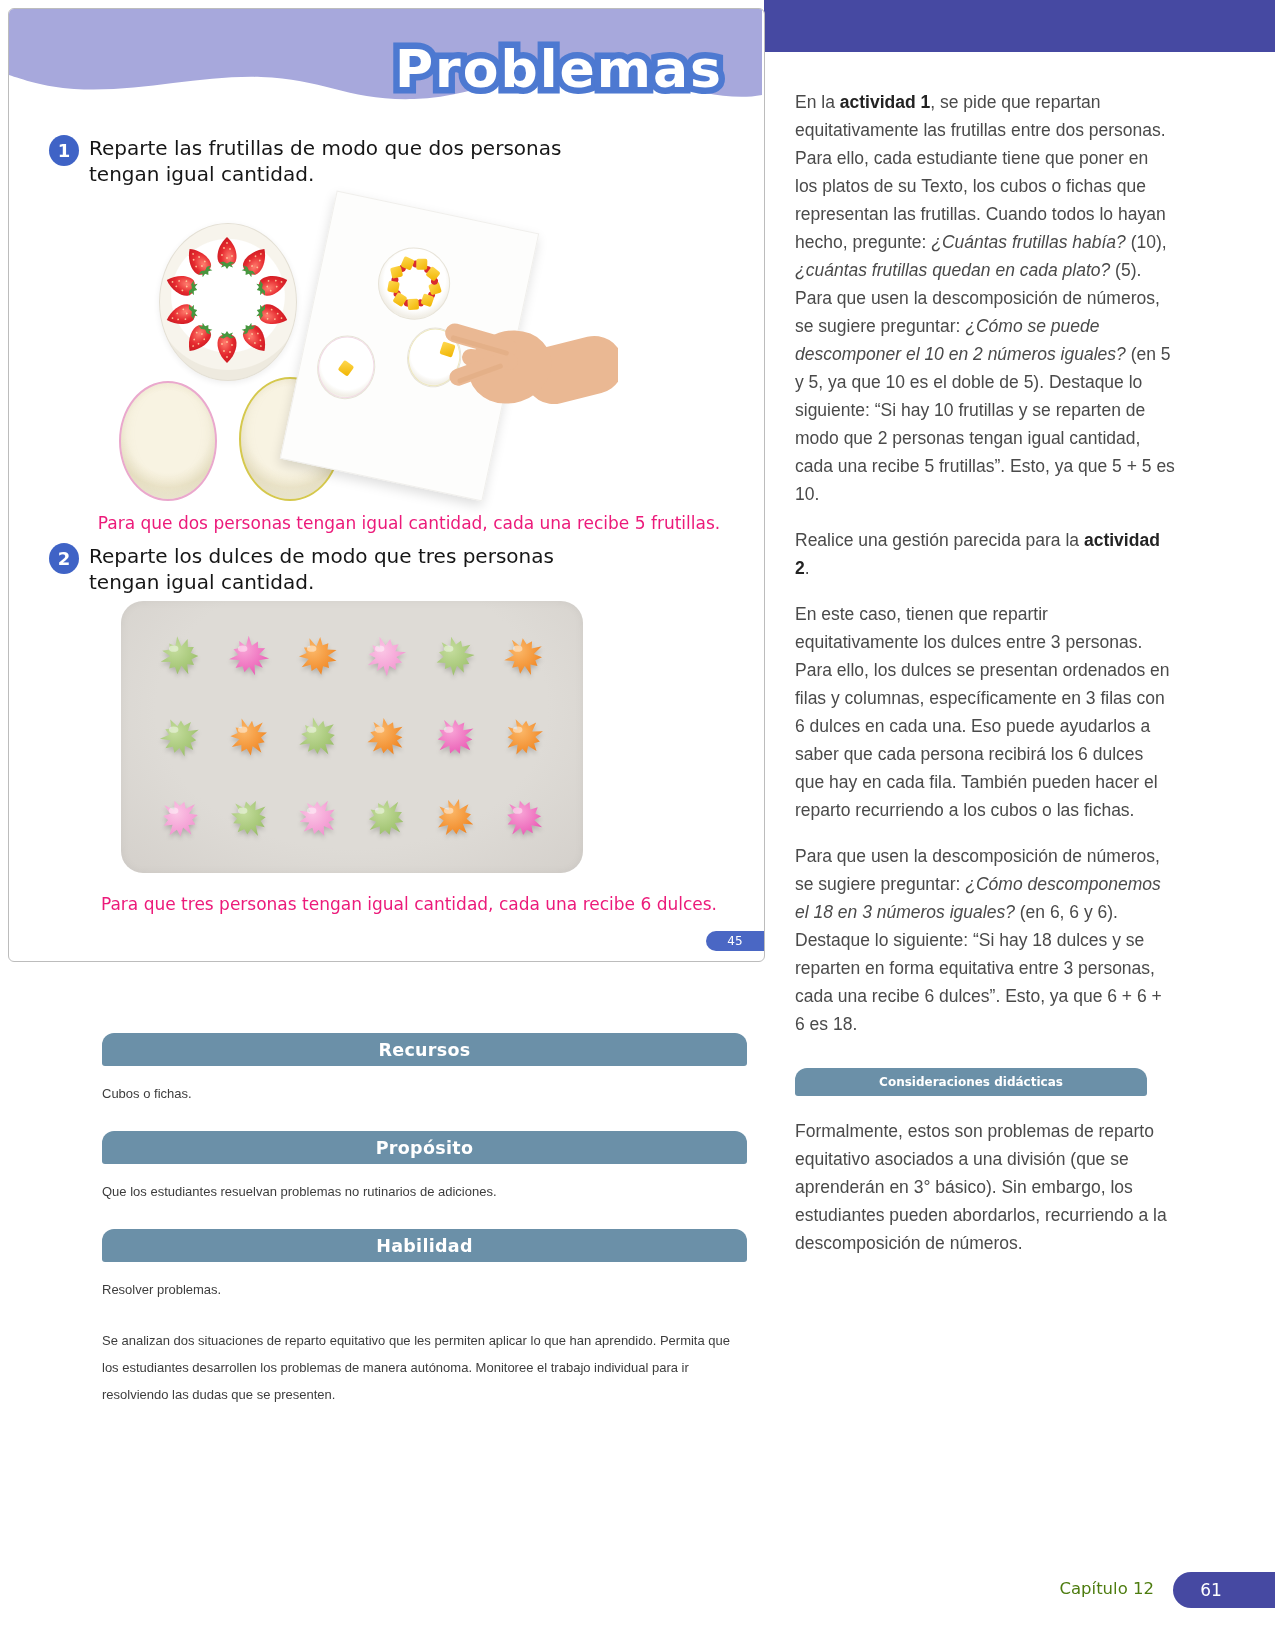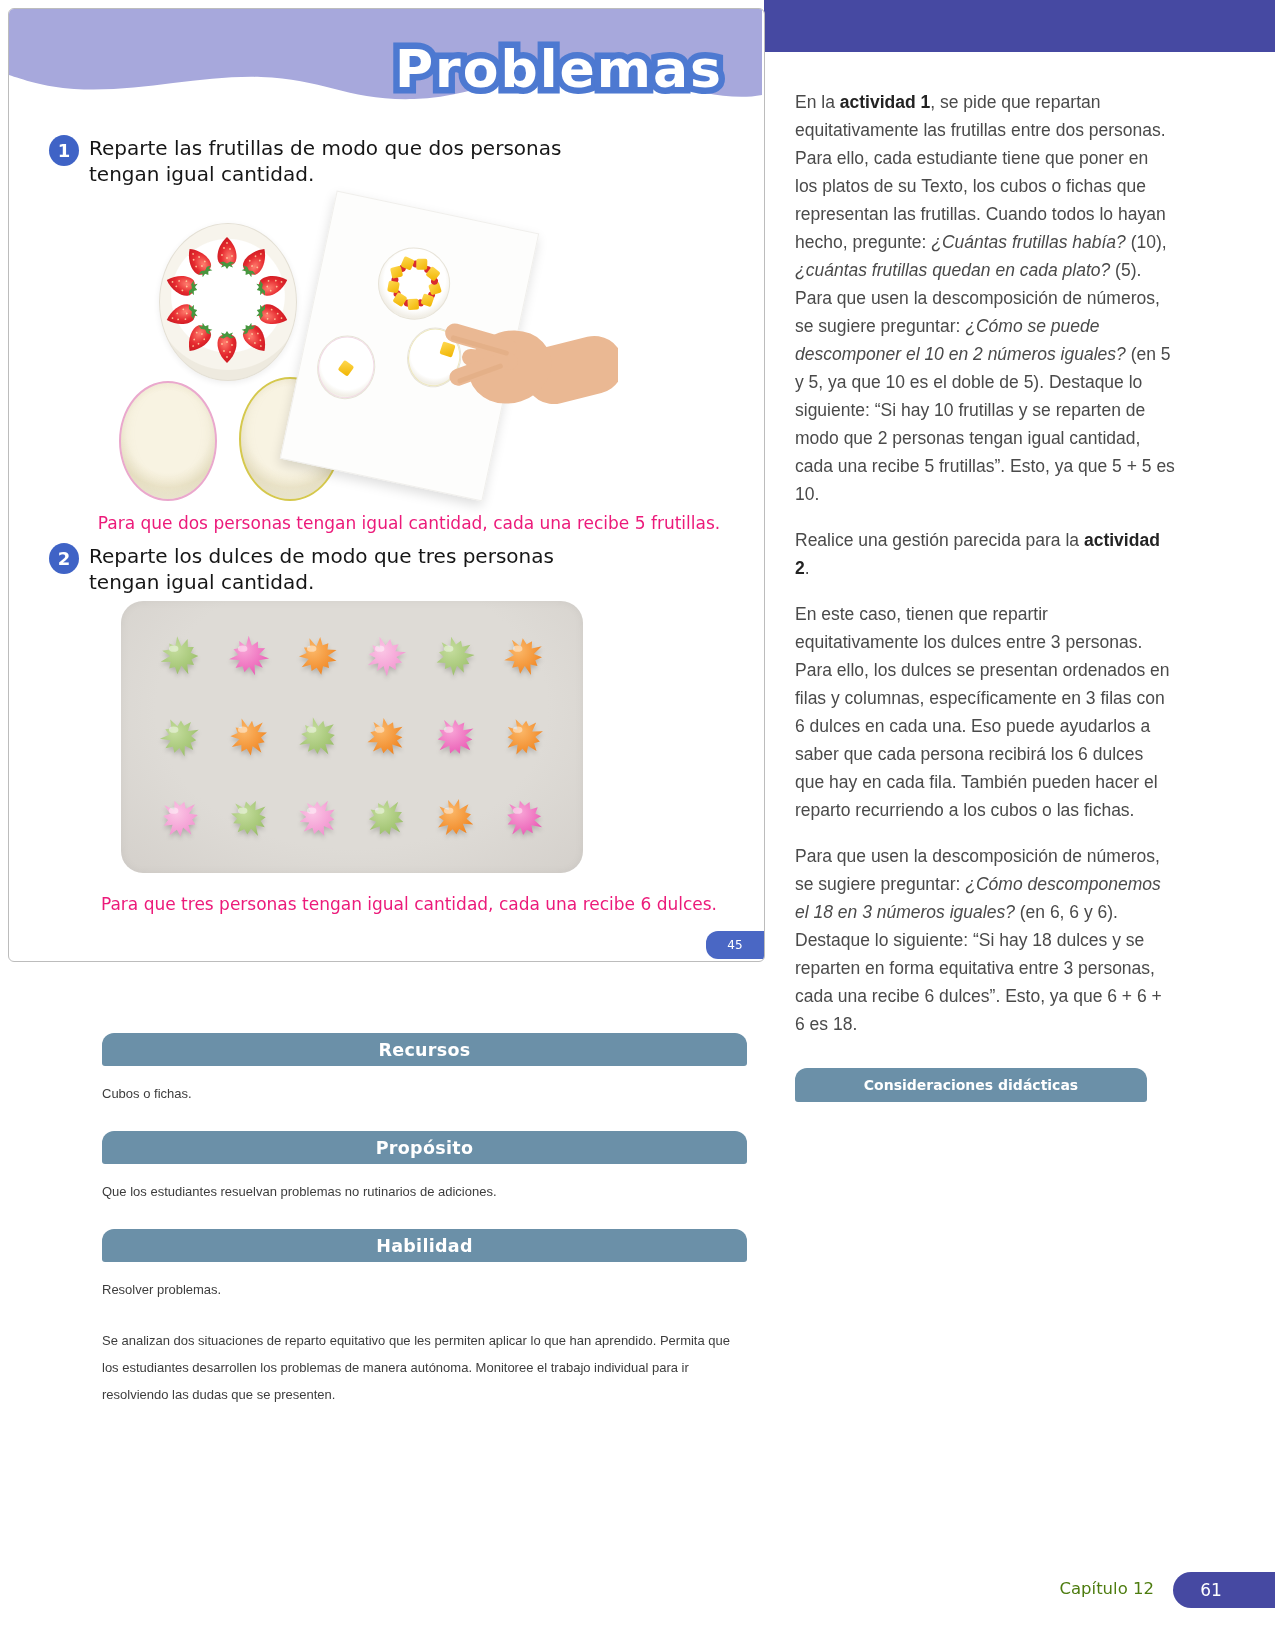--- a/index.html
+++ b/index.html
@@ -51,37 +51,37 @@
   .ws-caption{position:absolute;left:30px;width:740px;text-align:center;
               color:var(--caption_pink);font-size:17px;}
 
   .candy-board{position:absolute;left:112px;top:592px;width:462px;height:272px;border-radius:22px;
                background:radial-gradient(ellipse at 50% 40%, #dedbd6 0 60%, #d4d0cb 100%);
                box-shadow:inset 0 0 10px rgba(0,0,0,.05);
                display:flex;flex-direction:column;justify-content:space-between;padding:34px 38px;box-sizing:border-box;}
   .candy-row{display:flex;justify-content:space-between;}
   .candy-row svg{filter:drop-shadow(0 3px 2px rgba(0,0,0,.18));}
 
-  .page-badge{position:absolute;right:0;top:922px;width:58px;height:28px;background:var(--page_badge_blue);
+  .page-badge{position:absolute;right:0;top:922px;width:58px;height:20px;background:var(--page_badge_blue);
               border-radius:12px 0 0 12px;color:#fff;font-size:12px;display:flex;align-items:center;justify-content:center;
               font-family:"DejaVu Sans",sans-serif;}
 
   
   .sections{position:absolute;left:102px;top:1033px;width:645px;}
   .section-bar{height:33px;border-radius:12px 12px 3px 3px;background:var(--section_bar);
                display:flex;align-items:center;justify-content:center;color:#fff;font-weight:bold;
                font-size:17.5px;margin-bottom:14px;font-family:"DejaVu Sans",sans-serif;letter-spacing:.3px;}
   .section-body{font-size:13px;line-height:27px;color:#3d3d3d;margin-bottom:24px;}
 
   
   .notes-col{position:absolute;left:795px;top:88px;width:380px;}
   .notes-col p{margin:0 0 18px 0;font-size:17.5px;line-height:28px;color:#4a4a4a;}
   .notes-col p b{color:#232323;}
-  .consider-bar{margin-top:30px;width:352px;height:34px;border-radius:12px 12px 3px 3px;background:var(--section_bar);
-                display:flex;align-items:center;justify-content:center;color:#fff;font-weight:bold;font-size:14px;
+  .consider-bar{margin-top:30px;width:352px;height:28px;border-radius:12px 12px 3px 3px;background:var(--section_bar);
+                display:flex;align-items:center;justify-content:center;color:#fff;font-weight:bold;font-size:12px;
                 font-family:"DejaVu Sans",sans-serif;box-shadow:0 0 0 2px rgba(255,255,255,.6);}
   .consider-body{margin-top:21px;font-size:17.5px;line-height:28px;color:#4a4a4a;width:376px;}
 
   
   .footer-chapter{position:absolute;right:121px;top:1579px;font-size:16.5px;color:#4d7c0f;
                   font-family:"DejaVu Sans",sans-serif;}
   .footer-pill{position:absolute;left:1173px;top:1572px;width:102px;height:36px;background:var(--header_purple);
                border-radius:18px 0 0 18px;color:#fff;font-size:17px;display:flex;align-items:center;
                justify-content:center;padding-right:26px;box-sizing:border-box;font-family:"DejaVu Sans",sans-serif;}
 </style>
@@ -559,18 +559,19 @@
   </div>
 
   <div class="notes-col">
     <div id="notes-paragraphs">
         <p><span>En la </span><b>actividad 1</b><span>, se pide que repartan equitativamente las frutillas entre dos personas. Para ello, cada estudiante tiene que poner en los platos de su Texto, los cubos o fichas que representan las frutillas. Cuando todos lo hayan hecho, pregunte: </span><i>¿Cuántas frutillas había?</i><span> (10), </span><i>¿cuántas frutillas quedan en cada plato?</i><span> (5). Para que usen la descomposición de números, se sugiere preguntar: </span><i>¿Cómo se puede descomponer el 10 en 2 números iguales?</i><span> (en 5 y 5, ya que 10 es el doble de 5). Destaque lo siguiente: “Si hay 10 frutillas y se reparten de modo que 2 personas tengan igual cantidad, cada una recibe 5 frutillas”. Esto, ya que 5 + 5 es 10.</span></p>
         <p><span>Realice una gestión parecida para la </span><b>actividad 2</b><span>.</span></p>
         <p><span>En este caso, tienen que repartir equitativamente los dulces entre 3 personas. Para ello, los dulces se presentan ordenados en filas y columnas, específicamente en 3 filas con 6 dulces en cada una. Eso puede ayudarlos a saber que cada persona recibirá los 6 dulces que hay en cada fila. También pueden hacer el reparto recurriendo a los cubos o las fichas.</span></p>
         <p><span>Para que usen la descomposición de números, se sugiere preguntar: </span><i>¿Cómo descomponemos el 18 en 3 números iguales?</i><span> (en 6, 6 y 6). Destaque lo siguiente: “Si hay 18 dulces y se reparten en forma equitativa entre 3 personas, cada una recibe 6 dulces”. Esto, ya que 6 + 6 + 6 es 18.</span></p>
       </div>
     <div class="consider-bar">Consideraciones didácticas</div>
+    <div class="consider-body">Formalmente, estos son problemas de reparto equitativo asociados a una división (que se aprenderán en 3° básico). Sin embargo, los estudiantes pueden abordarlos, recurriendo a la descomposición de números.</div>
   </div>
 
   <div class="footer-chapter">Capítulo 12</div>
   <div class="footer-pill">61</div>
 
 </div>
 
 </body></html>

